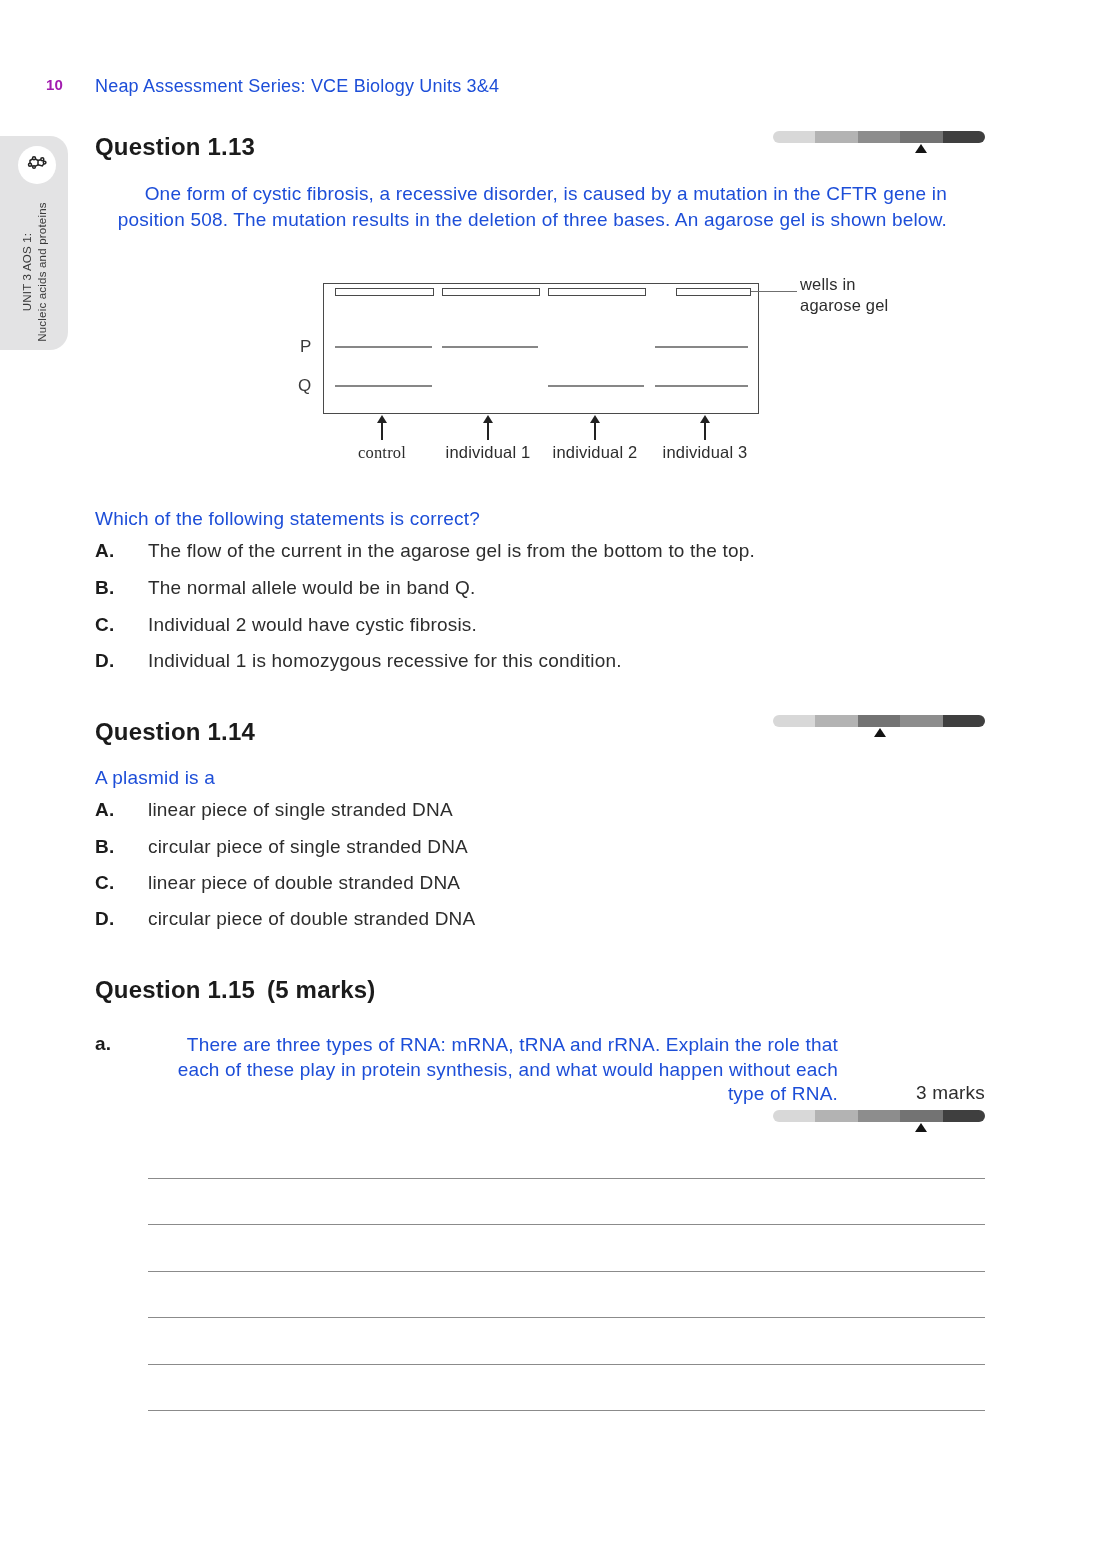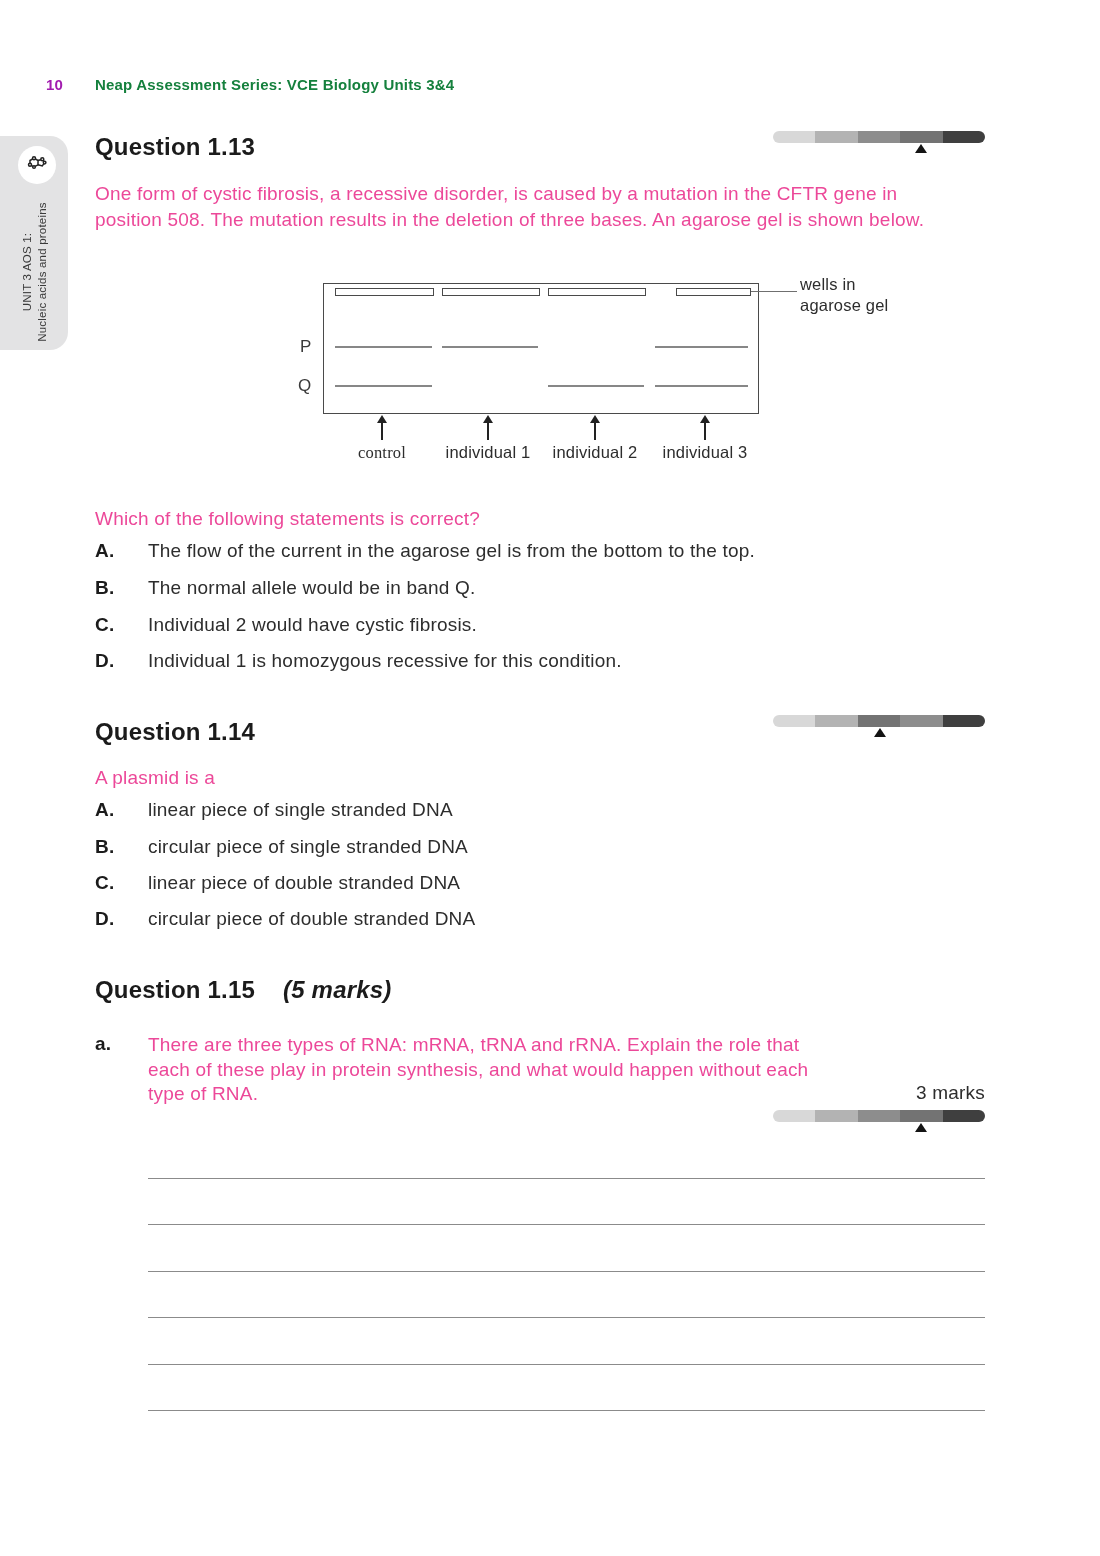--- a/index.html
+++ b/index.html
@@ -3,37 +3,37 @@
 <meta charset="utf-8">
 <style>
   html,body{margin:0;padding:0;background:#fff;}
   .page{
     position:relative;width:1100px;height:1556px;background:#ffffff;
     font-family:"Liberation Sans", sans-serif;color:#2d2d2d;overflow:hidden;
   }
   .abs{position:absolute;}
   
   .page-number{left:46px;top:76px;font-size:15px;font-weight:bold;color:#a21caf;letter-spacing:.2px;}
-  .header-title{left:95px;top:76px;font-size:15px;font-weight:bold;color:#15803d;letter-spacing:.2px;}
+  .header-title{left:95px;top:76px;font-size:18px;font-weight:normal;color:#1d4ed8;letter-spacing:.2px;}
   
   .side-tab{left:0;top:136px;width:68px;height:214px;background:#e3e3e4;border-radius:0 18px 18px 0;}
   .tab-circle{position:absolute;left:18px;top:10px;width:38px;height:38px;background:#fff;border-radius:50%;
     display:flex;align-items:center;justify-content:center;}
   .tab-vtext{position:absolute;left:34px;top:272px;transform:translate(-50%,-50%) rotate(-90deg);
     white-space:nowrap;text-align:center;font-size:11.5px;line-height:14.5px;color:#3a3a3a;letter-spacing:.2px;}
   
   .q-heading{font-size:24px;font-weight:bold;color:#1b1b1b;letter-spacing:.2px;}
-  .marks-inline{margin-left:28px;font-style:italic;}
+  .marks-inline{margin-left:12px;}
   
   .diff-bar{width:212px;height:12px;border-radius:6px;overflow:hidden;display:flex;}
   .diff-bar span{flex:1 1 0;}
   .diff-marker{width:0;height:0;border-left:6px solid transparent;border-right:6px solid transparent;
     border-bottom:9px solid #141414;}
   
-  .body-text{font-size:19px;line-height:26px;color:#ec4899;letter-spacing:.2px;}
+  .body-text{font-size:19px;line-height:26px;color:#1d4ed8;letter-spacing:.2px;text-align:right;}
   .opt-letter{font-size:19px;font-weight:bold;color:#1b1b1b;letter-spacing:.2px;}
   .opt-text{font-size:19px;color:#2d2d2d;letter-spacing:.2px;}
   
   .gel-box{left:323px;top:283px;width:434px;height:129px;border:1.5px solid #4a4a4a;}
   .well{height:6px;border:1.2px solid #4a4a4a;background:#fff;top:288px;}
   .band{height:0;border-top:2px solid #878787;}
   .row-label{font-size:17px;color:#3a3a3a;}
   .leader-line{height:0;border-top:1.2px solid #6f6f6f;}
   .fig-label{font-size:16.5px;line-height:21px;color:#2d2d2d;letter-spacing:.2px;}
   .lane-arrow-stem{width:1.6px;background:#222;}

